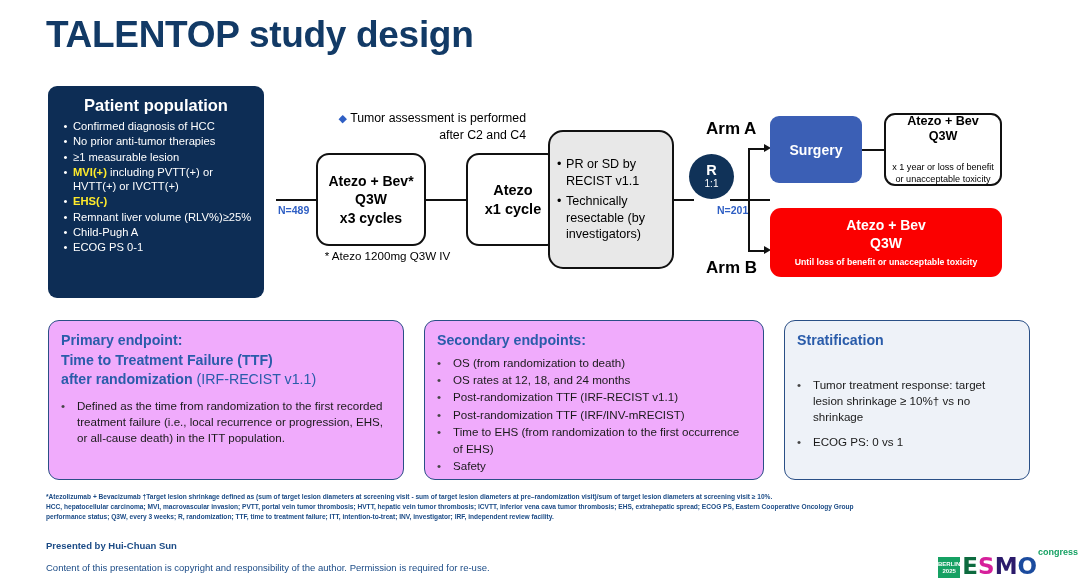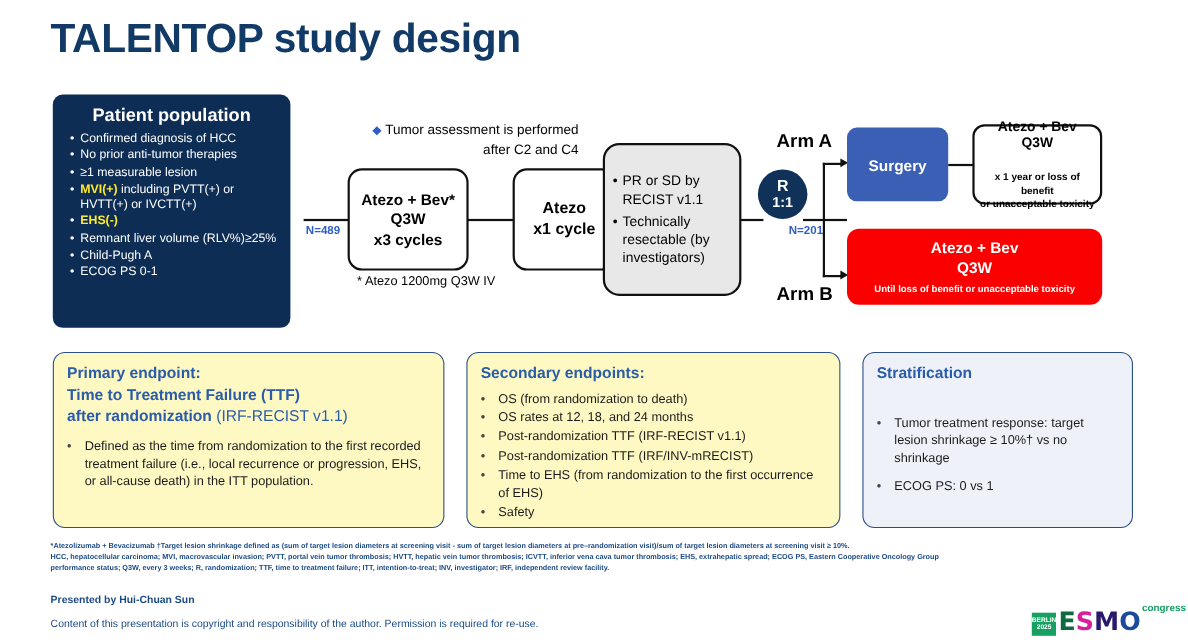--- a/index.html
+++ b/index.html
@@ -24,57 +24,57 @@
         display:flex;flex-direction:column;align-items:center;justify-content:center;
         text-align:center;color:#000;font-weight:bold;}
   #box-atezobev{left:316px;top:153px;width:110px;height:93px;font-size:14px;line-height:18.5px;}
   #box-atezo{left:466px;top:153px;width:94px;height:93px;font-size:14.5px;line-height:19px;}
   #box-resect{left:548px;top:130px;width:126px;height:139px;background:#e8e8e8;
               border-radius:15px;padding:4px 7px;align-items:flex-start;justify-content:center;}
   .rline{display:flex;font-size:12.6px;line-height:16.4px;font-weight:normal;color:#000;text-align:left;}
   .rline .bdot{width:9px;flex:0 0 9px;}
   #box-maint{left:884px;top:113px;width:118px;height:73px;border-radius:11px;padding:5px 4px;}
   #maint-h{font-size:12.6px;line-height:15.5px;font-weight:bold;}
-  #maint-s{font-size:9.1px;line-height:12.2px;font-weight:bold;margin-top:16px;}
+  #maint-s{font-size:9.1px;line-height:12.2px;font-weight:normal;margin-top:16px;}
 
   #box-surgery{left:770px;top:116px;width:92px;height:67px;background:#3b5fb5;border-radius:9px;
                display:flex;align-items:center;justify-content:center;color:#fff;
                font-size:14px;font-weight:bold;}
   #box-armb{left:770px;top:208px;width:232px;height:69px;background:#fb0000;border-radius:11px;
             display:flex;flex-direction:column;align-items:center;justify-content:center;
             color:#fff;text-align:center;}
   #armb-h{font-size:14px;line-height:17.5px;font-weight:bold;}
   #armb-s{font-size:8.7px;line-height:11px;margin-top:5px;font-weight:bold;}
 
   
   #r-circle{left:689px;top:154px;width:45px;height:45px;border-radius:50%;background:#103258;
             color:#fff;display:flex;flex-direction:column;align-items:center;justify-content:center;
             line-height:14px;}
   #r-circle .r1{font-size:14.5px;font-weight:bold;}
-  #r-circle .r2{font-size:13px;font-weight:bold;}
+  #r-circle .r2{font-size:10px;font-weight:normal;}
 
   
   .ln{background:#111;}
   .h2{height:2.2px;}
   .v2{width:2.2px;}
 
   .arrow-r{width:0;height:0;border-left:7px solid #111;
            border-top:4.5px solid transparent;border-bottom:4.5px solid transparent;}
 
   
   .nlab{font-size:10.5px;font-weight:bold;color:#2f5fc4;}
   .armlab{font-size:17px;font-weight:bold;color:#000;}
   #note-tumor{left:336px;top:110px;width:190px;text-align:right;font-size:12.3px;
               line-height:16.5px;color:#000;}
   #note-tumor .dia{color:#2f5fc4;font-size:11px;}
   #note-dose{left:300px;top:248px;width:175px;text-align:center;font-size:11.6px;
              line-height:16px;color:#000;}
 
   
-  .panel{border:1.6px solid #2a4f86;border-radius:11px;background:#fef9c3;padding:10px 12px;}
+  .panel{border:1.6px solid #2a4f86;border-radius:11px;background:#f0abfc;padding:10px 12px;}
   #panel-primary{left:48px;top:320px;width:356px;height:160px;}
   #panel-secondary{left:424px;top:320px;width:340px;height:160px;}
   #panel-strat{left:784px;top:320px;width:246px;height:160px;background:#eef2f8;}
   .ph{font-size:14.2px;font-weight:bold;color:#2a5caa;line-height:19.5px;}
   .ph .reg{font-weight:normal;}
   .pli{display:flex;font-size:11.6px;line-height:16.2px;color:#1a1a1a;margin-top:2px;}
   .pli .bdot{width:16px;flex:0 0 16px;text-align:left;color:#444;}
   .pli .btxt{flex:1;}
   #panel-secondary .pli{line-height:16.4px;margin-top:1px;}
   #panel-strat .pli{margin-top:9px;}

